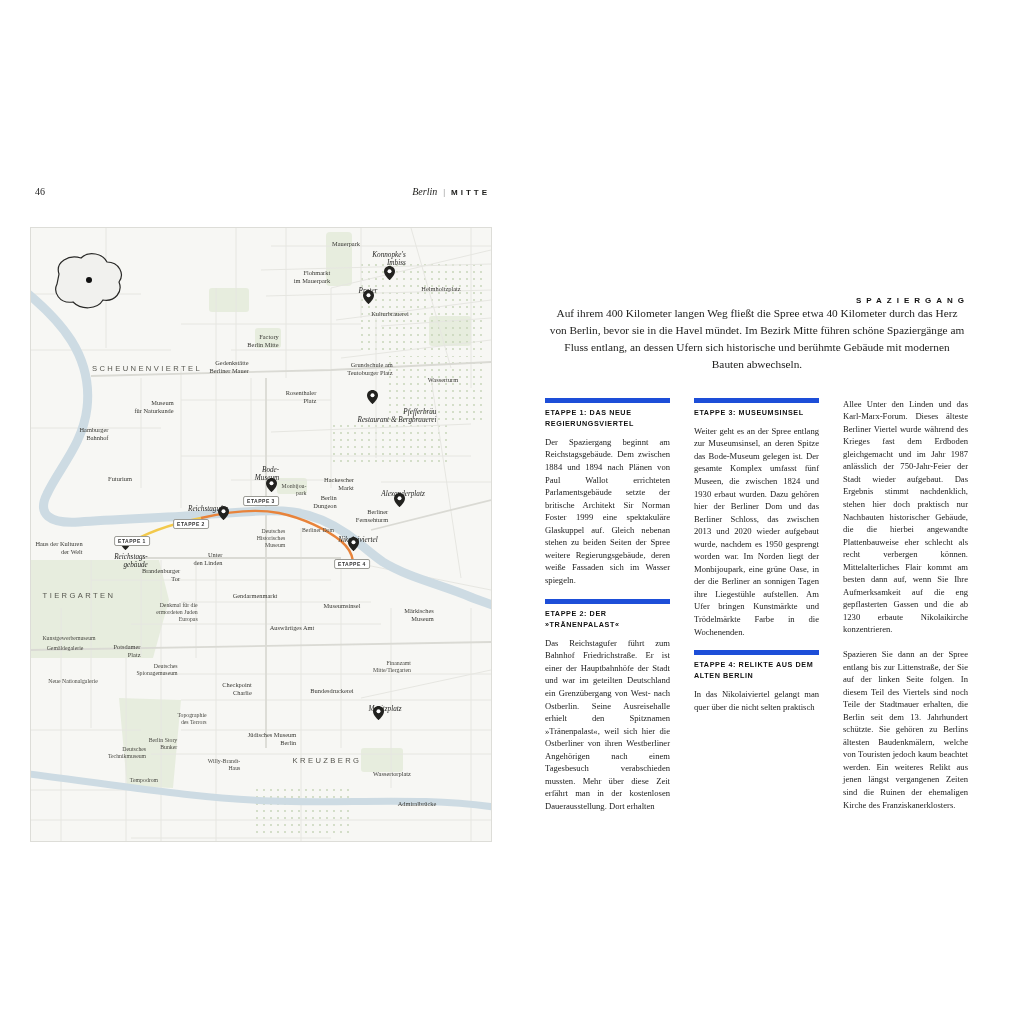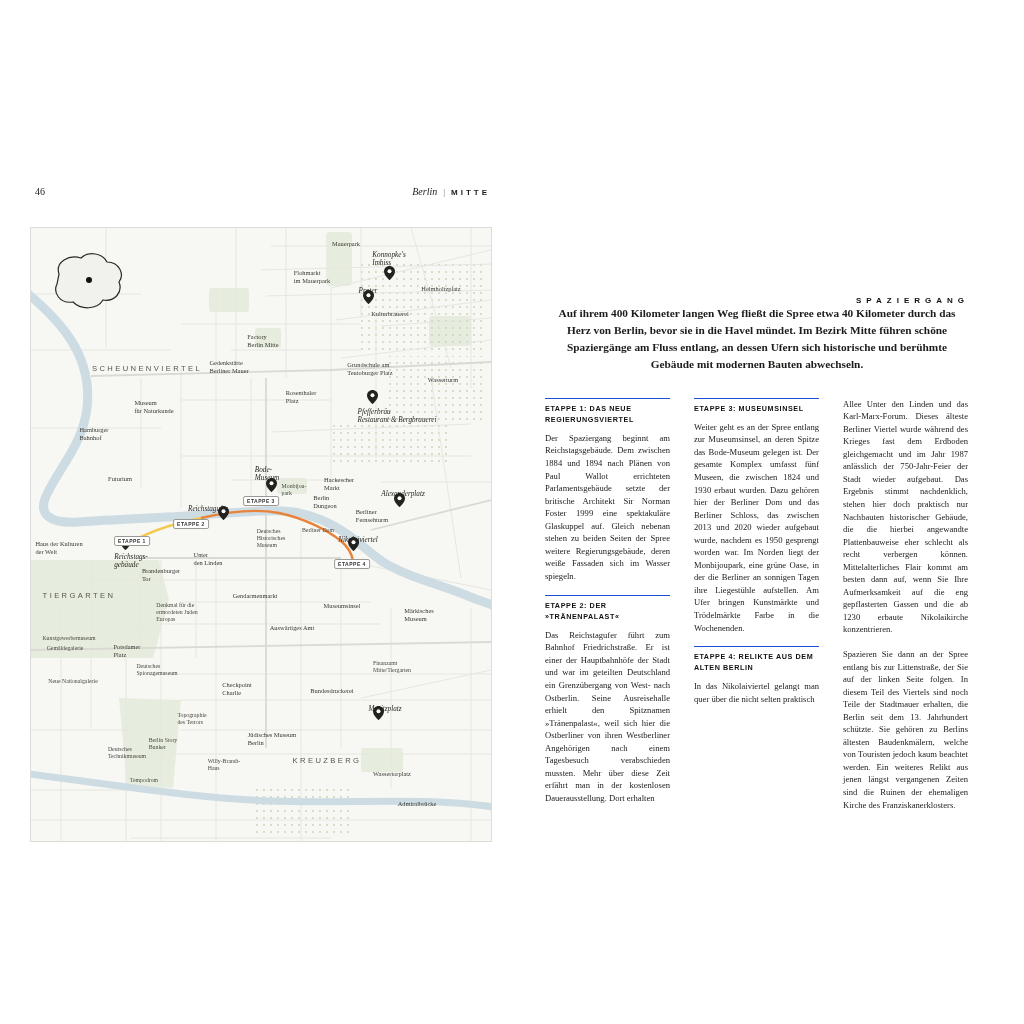--- a/index.html
+++ b/index.html
@@ -14,21 +14,21 @@
   .crumb{display:flex;align-items:baseline;gap:6px;}
   .crumb .city{font-style:italic;font-size:10px;}
   .crumb .bar{font-size:9px;color:#777;}
   .crumb .section{font-family:"Liberation Sans",sans-serif;font-size:8px;letter-spacing:3px;font-weight:700;}
   
   .map{position:absolute;left:30px;top:227px;width:460px;height:613px;background:#f7f7f4;border:1px solid #dddDD8;overflow:hidden;}
   .map svg.base{position:absolute;left:0;top:0;}
   .layer{position:absolute;left:0;top:0;width:100%;height:100%;}
   .mlabel{
     position:absolute;transform:translate(-50%,-50%);
-    font-size:6.4px;line-height:1.18;text-align:left;color:#3a3a35;
+    font-size:6.4px;line-height:1.18;text-align:right;color:#3a3a35;
     white-space:pre-line;pointer-events:none;
   }
   .mlabel.it{font-style:italic;font-size:7.2px;color:#1f1f1d;}
   .mlabel.tiny{font-size:5.8px;color:#4a4a44;}
   .mlabel.district{
     font-family:"Liberation Sans",sans-serif;font-size:7.6px;letter-spacing:2.4px;
     color:#56564f;white-space:nowrap;
   }
   .badge{
     position:absolute;transform:translate(-50%,-50%);
@@ -38,26 +38,26 @@
   }
   .pin{position:absolute;width:11px;height:14px;margin-left:-5.5px;margin-top:-14px;}
   
   .article{position:absolute;left:545px;top:296px;width:424px;}
   .kicker{text-align:right;font-family:"Liberation Sans",sans-serif;font-weight:700;font-size:8px;letter-spacing:5px;color:#111;}
   .title{
     text-align:center;font-family:"Liberation Sans",sans-serif;font-weight:800;
     font-size:27px;letter-spacing:4px;line-height:1.16;margin:16px 0 12px;
     white-space:pre-line;color:#111;
   }
-  .intro{text-align:center;font-weight:700;font-size:11.3px;line-height:1.52;margin:0 4px 24px;}
+  .intro{text-align:center;font-weight:400;font-size:11.3px;line-height:1.52;margin:0 4px 24px;}
   .columns{display:flex;gap:24px;}
   .col{width:125px;}
   .col h3{
     font-family:"Liberation Sans",sans-serif;font-size:7.2px;font-weight:700;letter-spacing:.6px;
-    border-top:1px solid #1d4ed8;padding-top:4px;margin:0 0 7px;line-height:1.55;color:#111;
+    border-top:5px solid #1d4ed8;padding-top:4px;margin:0 0 7px;line-height:1.55;color:#111;
   }
   .col h3 + p{margin-top:0;}
   .col p{font-size:8.6px;line-height:1.46;text-align:justify;margin:0 0 12px;color:#222;}
 </style>
 </head>
 <body>
 
 <div class="page-header">
   <span class="pagenum">46</span>
   <span class="crumb">

